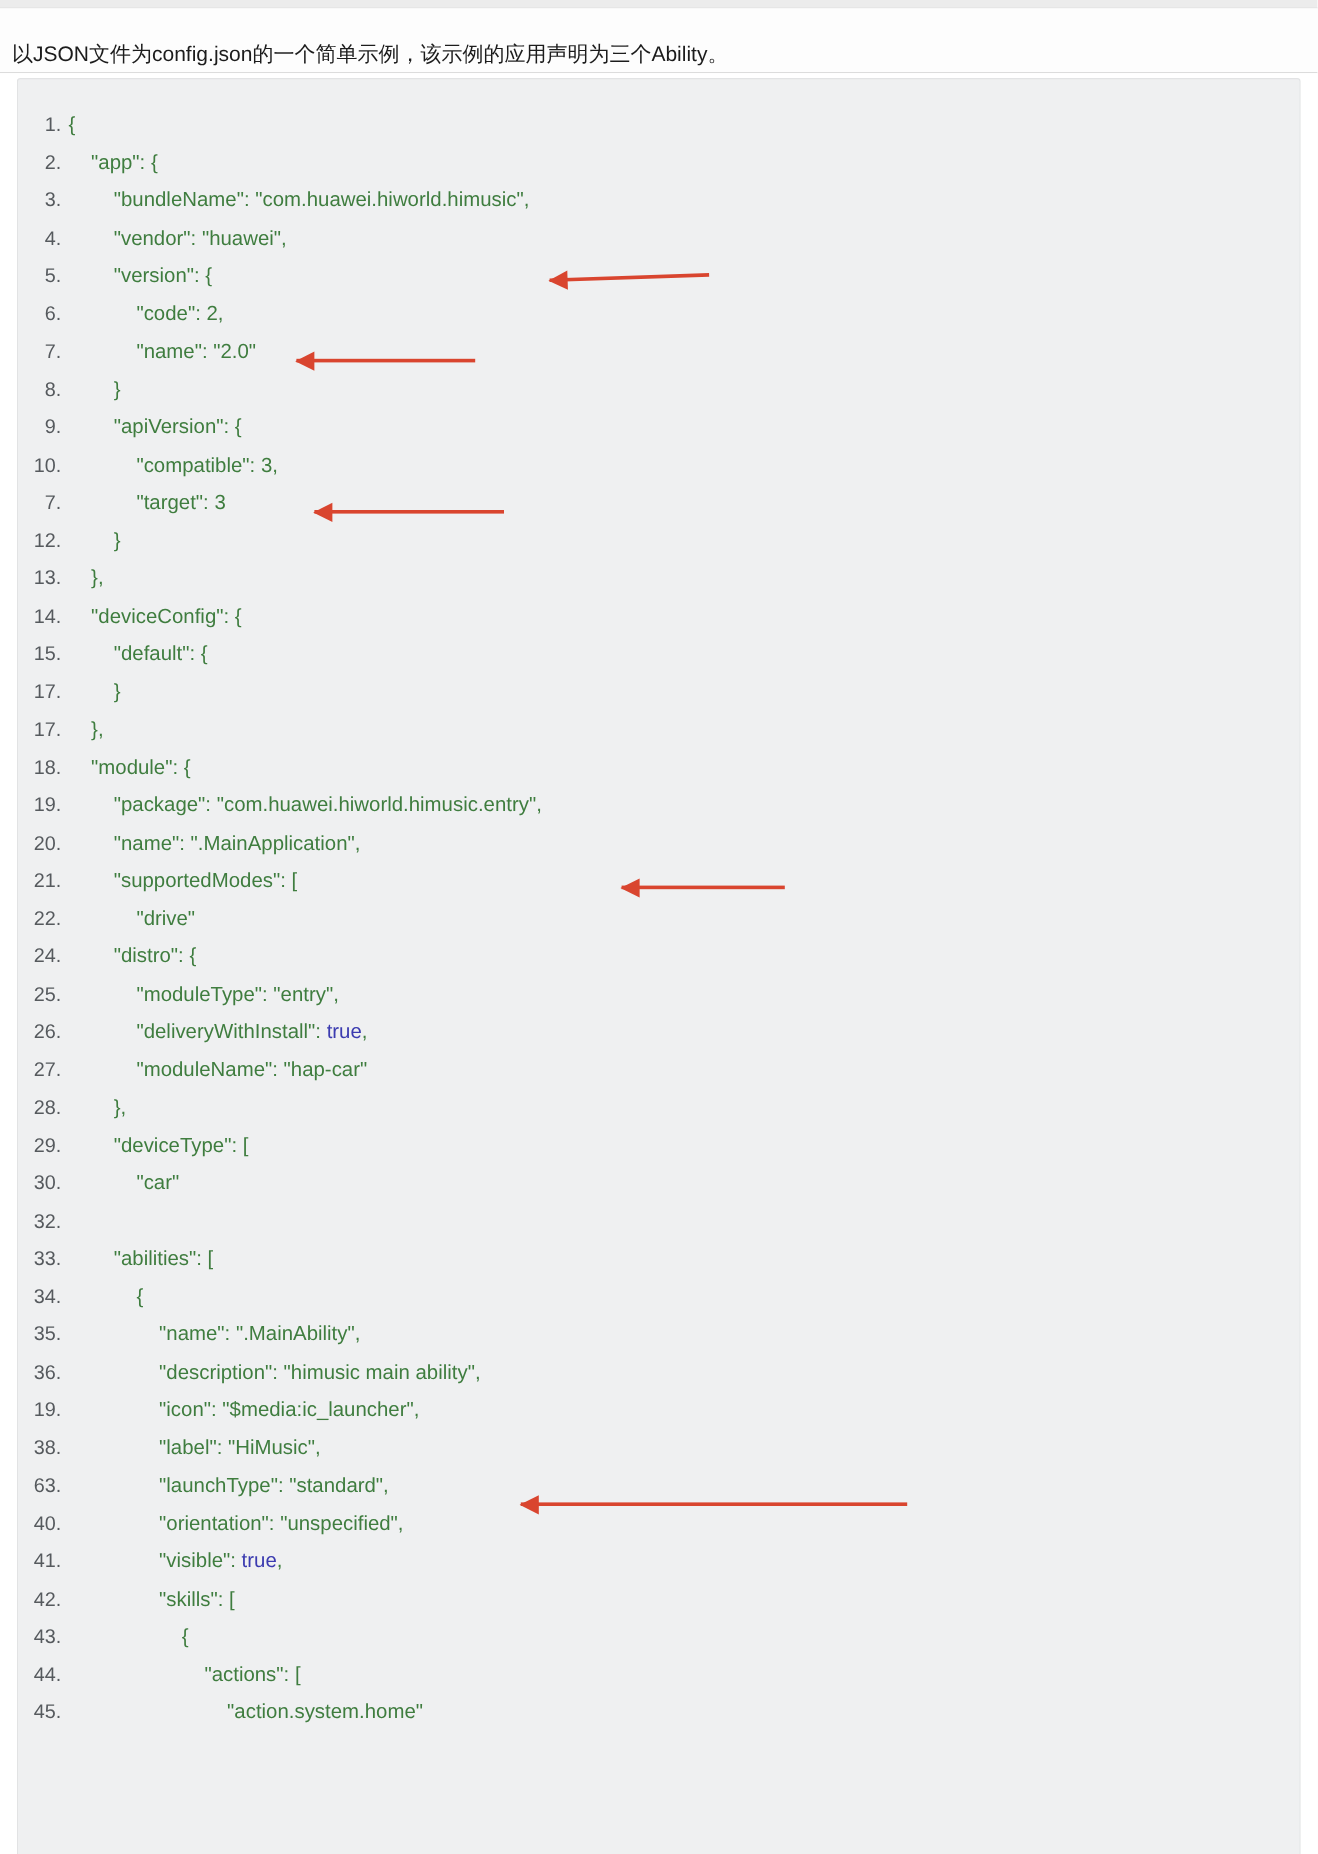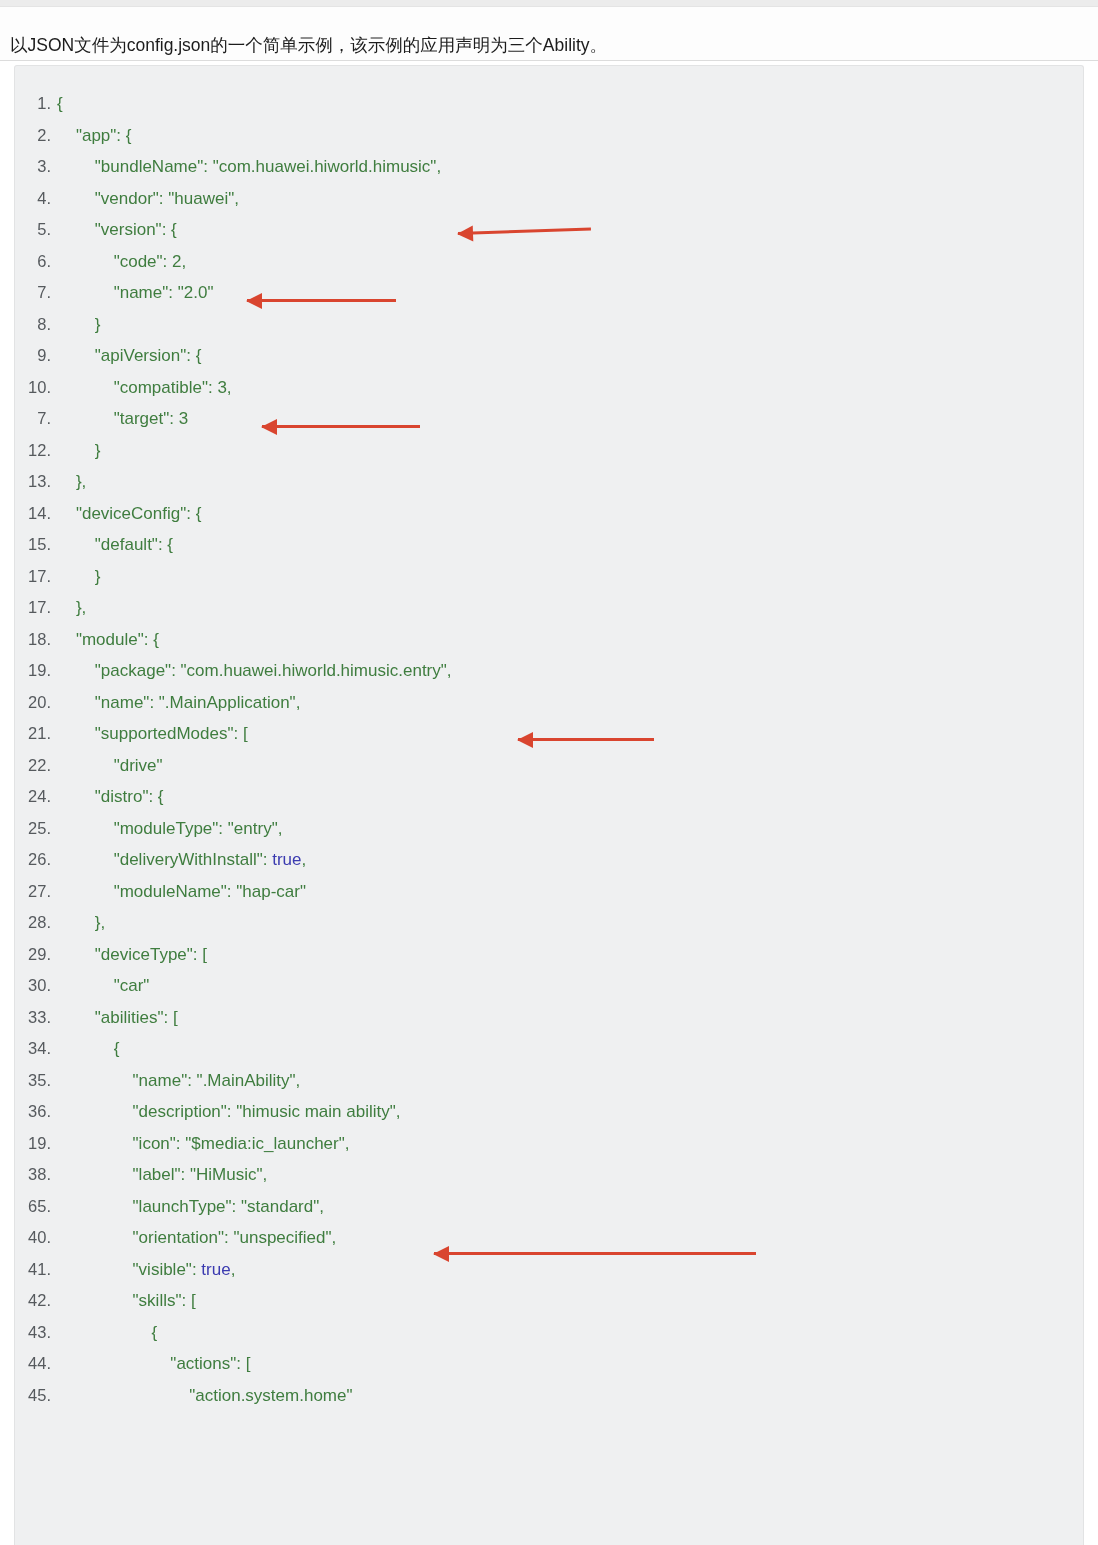--- a/index.html
+++ b/index.html
@@ -139,27 +139,28 @@
         <span class="code-line"><span class="ln">20</span><span class="code-text">        "name": ".MainApplication",</span></span>
         <span class="code-line"><span class="ln">21</span><span class="code-text">        "supportedModes": [</span></span>
         <span class="code-line"><span class="ln">22</span><span class="code-text">            "drive"</span></span>
         <span class="code-line"><span class="ln">24</span><span class="code-text">        "distro": {</span></span>
         <span class="code-line"><span class="ln">25</span><span class="code-text">            "moduleType": "entry",</span></span>
         <span class="code-line"><span class="ln">26</span><span class="code-text">            "deliveryWithInstall": <span class="tok-bool">true</span>,</span></span>
         <span class="code-line"><span class="ln">27</span><span class="code-text">            "moduleName": "hap-car"</span></span>
         <span class="code-line"><span class="ln">28</span><span class="code-text">        },</span></span>
         <span class="code-line"><span class="ln">29</span><span class="code-text">        "deviceType": [</span></span>
         <span class="code-line"><span class="ln">30</span><span class="code-text">            "car"</span></span>
+        <span class="code-line"><span class="ln">32</span><span class="code-text"></span></span>
         <span class="code-line"><span class="ln">33</span><span class="code-text">        "abilities": [</span></span>
         <span class="code-line"><span class="ln">34</span><span class="code-text">            {</span></span>
         <span class="code-line"><span class="ln">35</span><span class="code-text">                "name": ".MainAbility",</span></span>
         <span class="code-line"><span class="ln">36</span><span class="code-text">                "description": "himusic main ability",</span></span>
         <span class="code-line"><span class="ln">19</span><span class="code-text">                "icon": "$media:ic_launcher",</span></span>
         <span class="code-line"><span class="ln">38</span><span class="code-text">                "label": "HiMusic",</span></span>
-        <span class="code-line"><span class="ln">65</span><span class="code-text">                "launchType": "standard",</span></span>
+        <span class="code-line"><span class="ln">63</span><span class="code-text">                "launchType": "standard",</span></span>
         <span class="code-line"><span class="ln">40</span><span class="code-text">                "orientation": "unspecified",</span></span>
         <span class="code-line"><span class="ln">41</span><span class="code-text">                "visible": <span class="tok-bool">true</span>,</span></span>
         <span class="code-line"><span class="ln">42</span><span class="code-text">                "skills": [</span></span>
         <span class="code-line"><span class="ln">43</span><span class="code-text">                    {</span></span>
         <span class="code-line"><span class="ln">44</span><span class="code-text">                        "actions": [</span></span>
         <span class="code-line"><span class="ln">45</span><span class="code-text">                            "action.system.home"</span></span>
       </div>
 
     <div class="arrow tilt" style="left:443px; top:166px; width:133px;"></div>
     <div class="arrow" style="left:232px; top:233px; width:149px;"></div>

